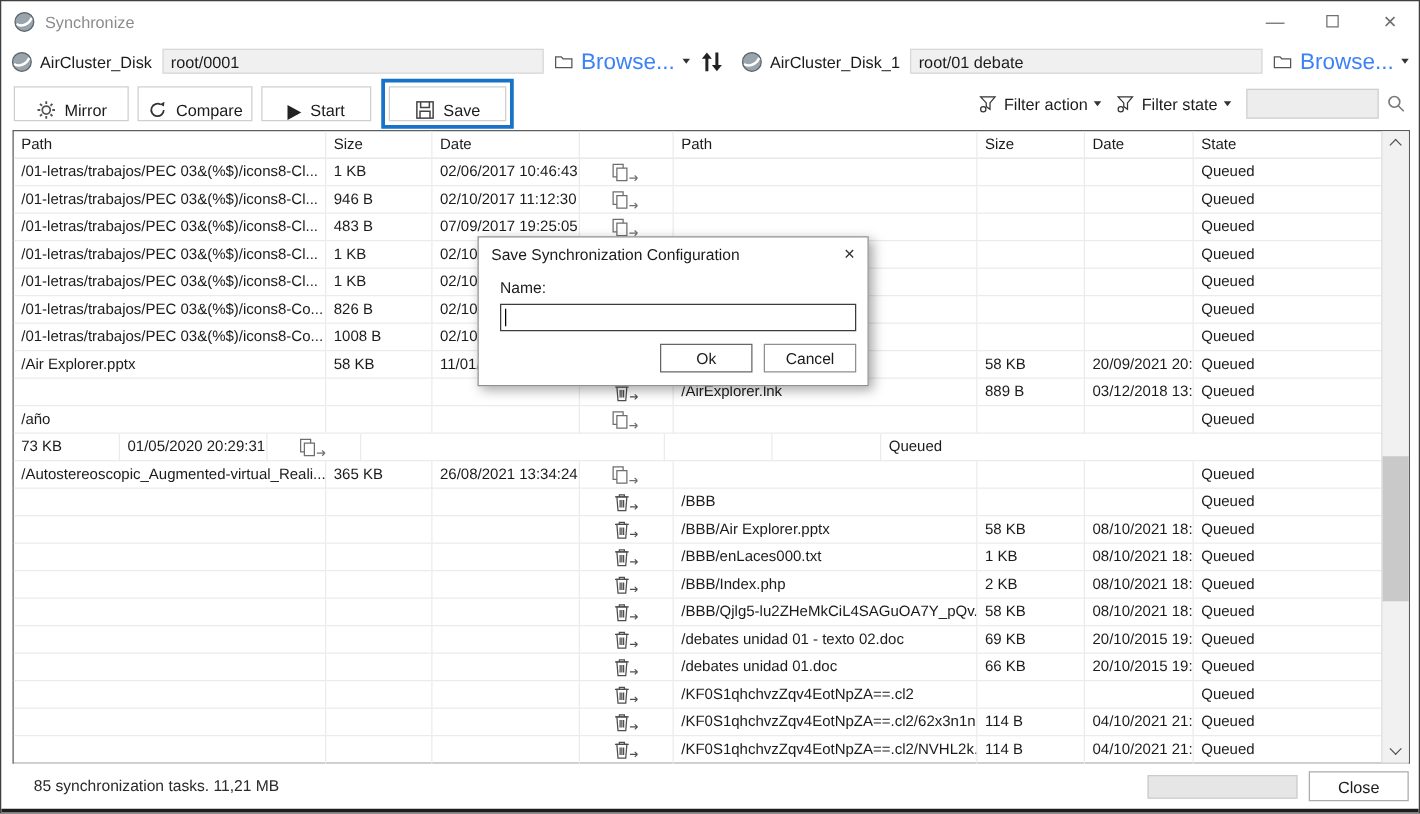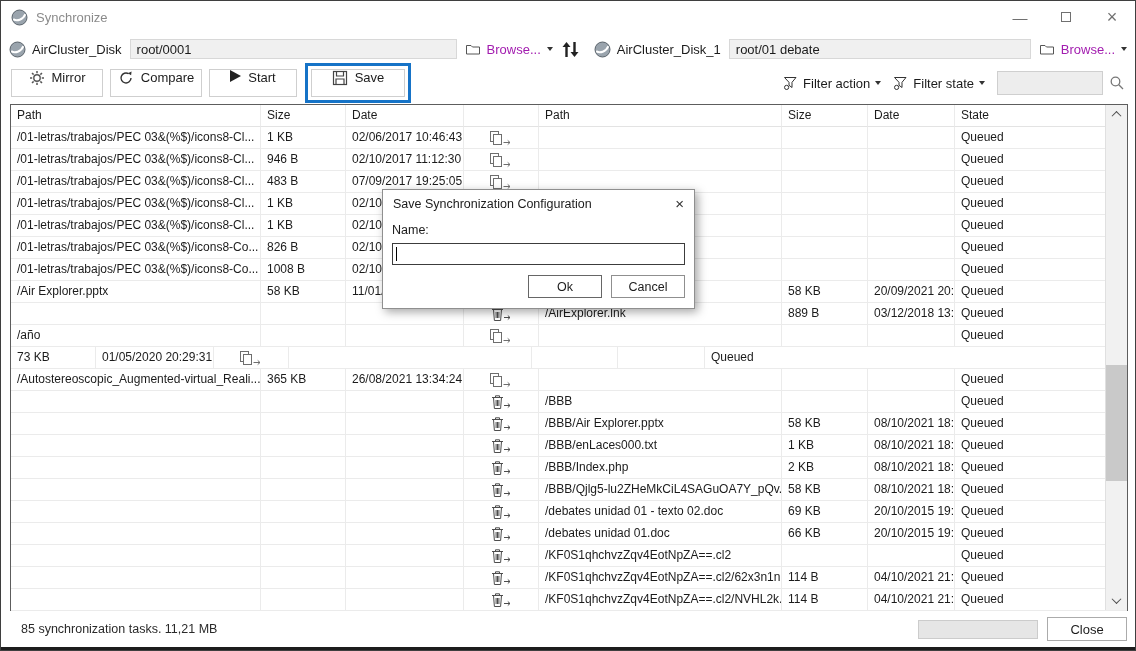--- a/index.html
+++ b/index.html
@@ -14,28 +14,28 @@
   .win-controls { margin-left:auto; display:flex; height:32px; }
   .win-btn { width:46px; display:flex; align-items:center; justify-content:center; color:#707070; font-size:15px; }
   .win-btn.max span { display:block; width:10px; height:10px; border:1px solid #707070; }
 
   
   .pathrow { position:absolute; top:33px; left:0; right:0; height:30px; display:flex; align-items:center; padding:0 8px; }
   .acct-label { font-size:13px; color:#1b1b1b; margin:0 8px 0 6px; white-space:nowrap; }
   .path-input { height:20px; background:#f0f0f0; border:1px solid #d8d8d8; font-size:13px; color:#1b1b1b; padding:0 6px; font-family:inherit; }
   .path-input.src { width:352px; }
   .path-input.dst { width:325px; }
-  .browse-btn { display:flex; align-items:center; gap:6px; margin-left:8px; font-size:13px; color:#a21caf; background:none; border:none; white-space:nowrap; font-family:inherit; }
+  .browse-btn { display:flex; align-items:center; gap:6px; margin-left:8px; font-size:18px; color:#3b82f6; background:none; border:none; white-space:nowrap; font-family:inherit; }
   .swap { margin:0 8px; display:flex; align-items:center; }
 
   .caret { width:0; height:0; border-left:3.5px solid transparent; border-right:3.5px solid transparent; border-top:4px solid #333; display:inline-block; }
 
   
   .toolbar { position:absolute; top:64px; left:0; right:0; height:36px; display:flex; align-items:center; padding:0 10px; }
-  .tb-btn { height:28px; border:1px solid #cfcfcf; background:#fff; display:flex; align-items:flex-start; justify-content:center; gap:7px; font-size:13px; color:#1b1b1b; margin-right:7px; font-family:inherit; }
+  .tb-btn { height:28px; border:1px solid #cfcfcf; background:#fff; display:flex; align-items:flex-end; justify-content:center; gap:7px; font-size:13px; color:#1b1b1b; margin-right:7px; font-family:inherit; }
   .tb-btn.mirror { width:92px; } .tb-btn.compare { width:92px; } .tb-btn.start { width:88px; }
   .tb-btn.save { width:94px; margin-left:7px; outline:3px solid #1673c7; outline-offset:3px; }
   .play-tri { width:0; height:0; border-left:11px solid #222; border-top:6.5px solid transparent; border-bottom:6.5px solid transparent; }
   .filters { margin-left:auto; display:flex; align-items:center; }
   .filter-dd { display:flex; align-items:center; gap:5px; font-size:13px; color:#1b1b1b; margin-right:12px; background:none; border:none; font-family:inherit; }
   .search-box { width:106px; height:24px; background:#ededed; border:1px solid #cfcfcf; font-family:inherit; font-size:13px; padding:0 5px; }
   .search-icon { margin-left:6px; display:flex; }
 
   
   .sync-table { position:absolute; top:103px; left:9px; width:1118px; height:507px; border:1px solid #5d5d5d; background:#fff; }
@@ -53,31 +53,31 @@
   
   .vscroll { position:absolute; top:0; right:0; width:22px; height:505px; background:#f1f1f1; border-left:1px solid #e0e0e0; }
   .sb-btn { position:absolute; left:0; width:21px; height:19px; display:flex; align-items:center; justify-content:center; }
   .sb-up { top:0; } .sb-down { bottom:0; }
   .chev { width:7px; height:7px; border-left:1.5px solid #4d4d4d; border-top:1.5px solid #4d4d4d; }
   .chev.up { transform:rotate(45deg) translate(1px,1px); }
   .chev.down { transform:rotate(225deg) translate(1px,1px); }
   .sb-thumb { position:absolute; left:0; width:21px; top:260px; height:116px; background:#c9c9c9; }
 
   
-  .statusbar { position:absolute; left:10px; right:0; bottom:3px; height:36px; display:flex; align-items:center; padding:0 8px 0 10px; }
+  .statusbar { position:absolute; left:16px; right:0; bottom:3px; height:36px; display:flex; align-items:center; padding:0 8px 0 10px; }
   .status-text { font-size:12.5px; color:#2a2a2a; }
   .progress { margin-left:auto; width:120px; height:19px; background:#e6e6e6; border:1px solid #cccccc; }
   .close-btn { width:80px; height:24px; margin-left:9px; background:#fff; border:1px solid #ababab; font-size:13px; color:#1b1b1b; font-family:inherit; }
 
   
   .dialog { position:absolute; left:381px; top:188px; width:313px; background:#fff; border:1px solid #8f8f8f;
             box-shadow:3px 3px 9px rgba(0,0,0,0.35); z-index:10; }
   .dlg-title { height:27px; display:flex; align-items:center; padding:0 10px; font-size:12.5px; color:#1b1b1b; }
   .dlg-close { margin-left:auto; font-size:15px; color:#333; background:none; border:none; line-height:1; font-family:inherit; }
-  .dlg-body { padding:6px 9px 10px 9px; }
+  .dlg-body { padding:6px 9px 10px 17px; }
   .dlg-label { font-size:12.5px; color:#1b1b1b; margin-bottom:6px; }
   .dlg-input-wrap { position:relative; }
   .dlg-input { width:100%; height:22px; border:1px solid #3c3c3c; font-size:12.5px; padding:0 4px; font-family:inherit; }
   .dlg-caret { position:absolute; left:4px; top:4px; width:1px; height:14px; background:#000; }
   .dlg-buttons { display:flex; justify-content:flex-end; gap:9px; margin-top:10px; }
   .dlg-btn { width:74px; height:23px; background:#fff; border:1px solid #8f8f8f; font-size:12.5px; color:#1b1b1b; font-family:inherit; }
   .dlg-btn.ok { border-color:#666; }
 
   svg { display:block; }
 </style>

